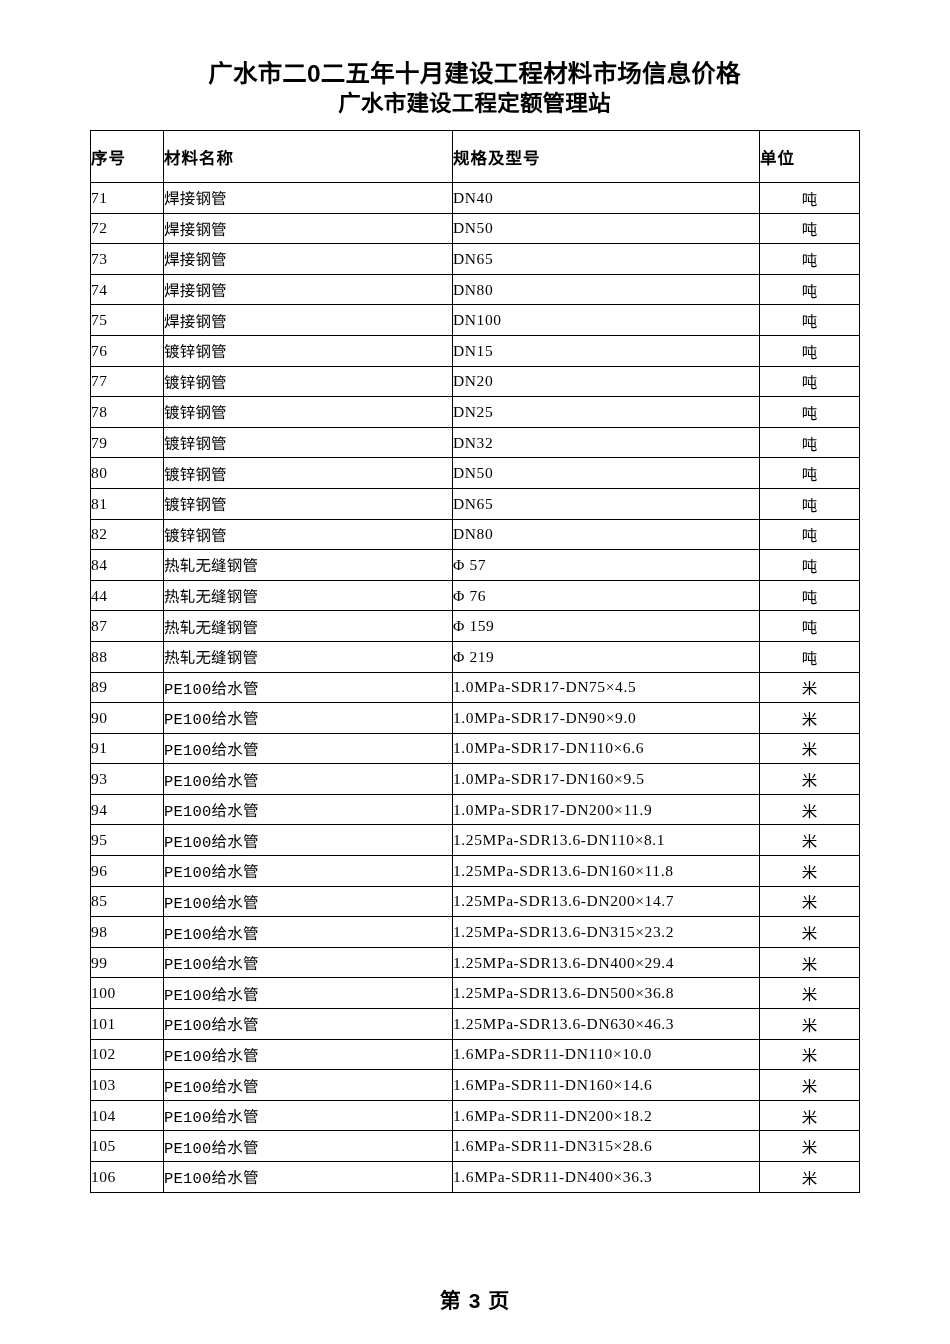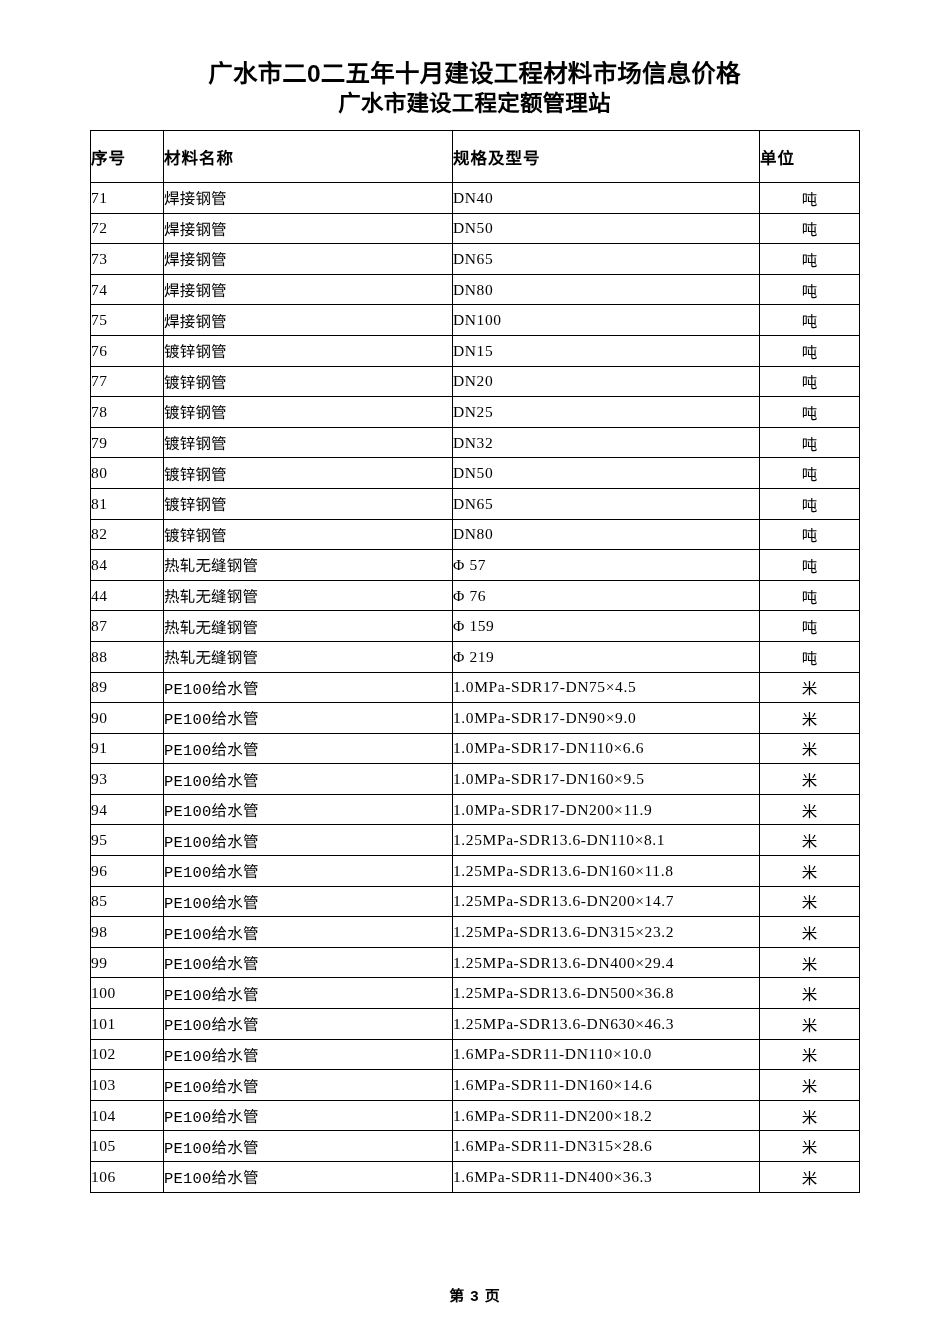--- a/index.html
+++ b/index.html
@@ -110,21 +110,21 @@
 
   
   .page-footer {
     position: absolute;
     left: 0;
     top: 1284px;
     width: 950px;
     text-align: center;
     font-family: "Liberation Sans", "DejaVu Sans", sans-serif;
     font-weight: bold;
-    font-size: 15px;
+    font-size: 21px;
     letter-spacing: 1px;
   }
 </style>
 </head>
 <body>
 
 <div class="page">
 
   <div class="title-block">
     <div class="title-line">广水市二0二五年十月建设工程材料市场信息价格</div>

